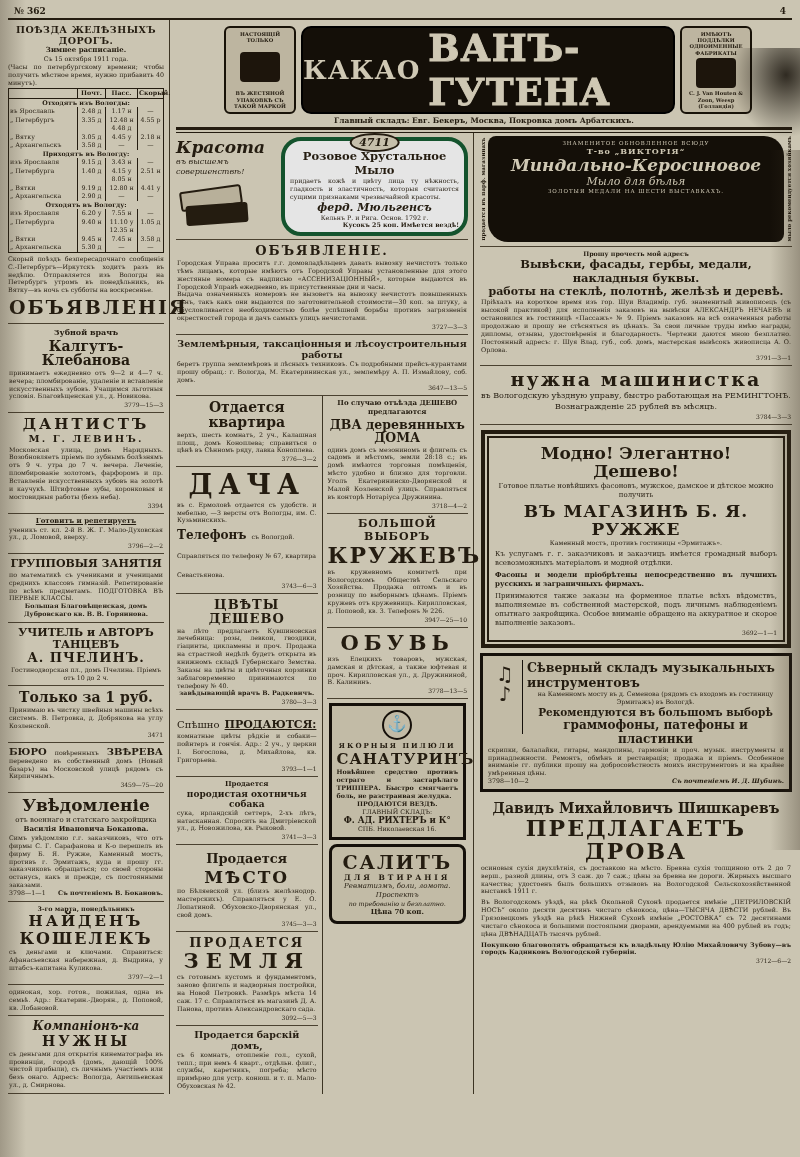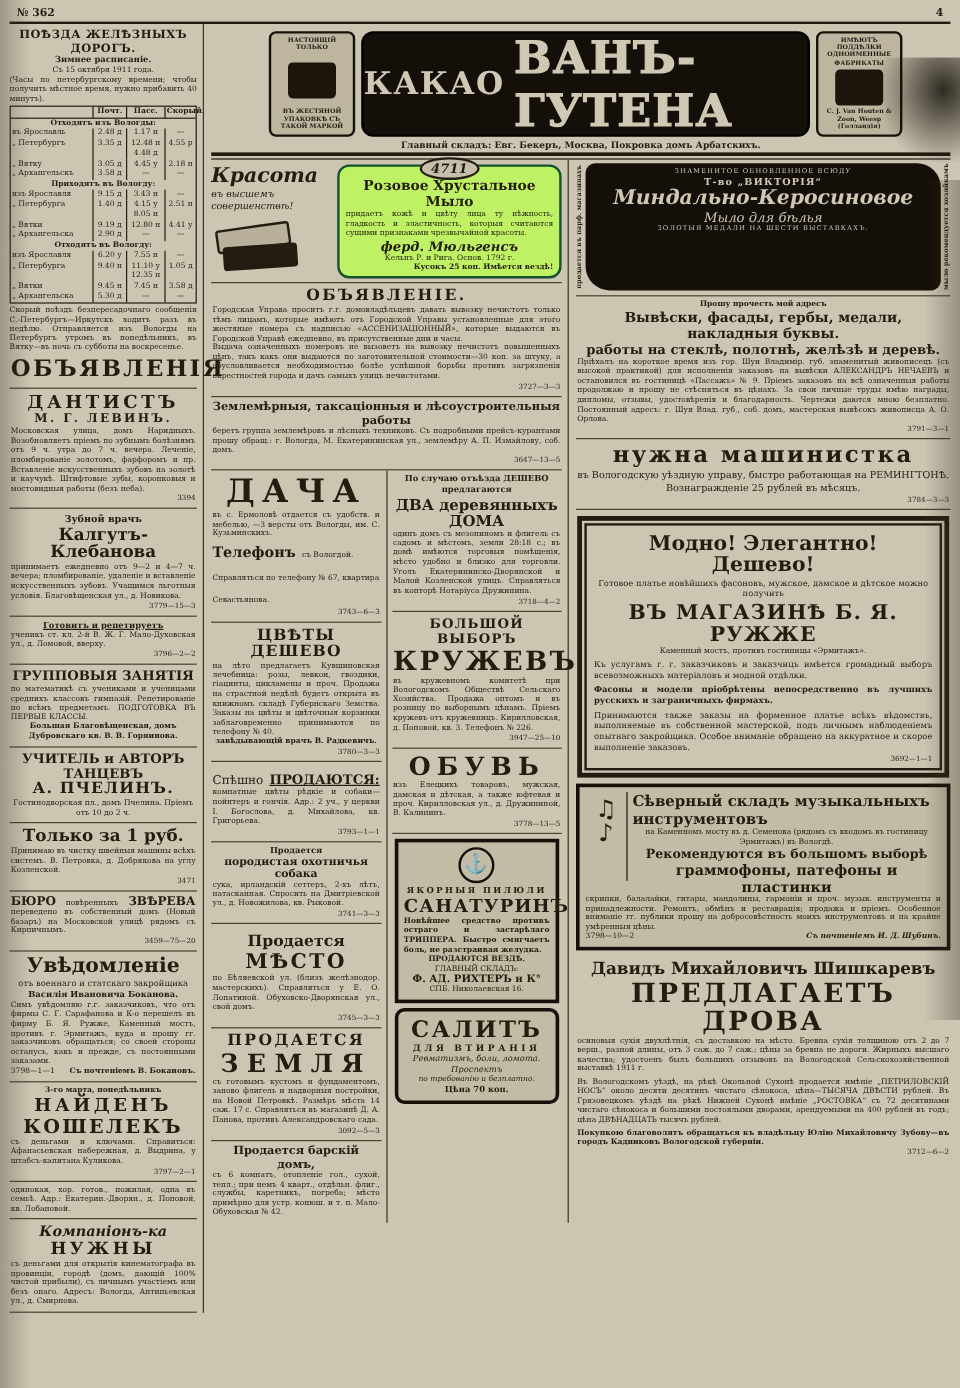--- a/index.html
+++ b/index.html
@@ -48,21 +48,21 @@
   .msub{flex:1;min-width:0;}
   .msub.l{border-right:1px solid #3c3423;padding-right:4px;}
   .msub.r{padding-left:4px;}
   
   .kras{display:flex;gap:16px;padding:4px 0 3px;border-bottom:1px solid #4a4130;}
   .kras .lft{flex:0 0 86px;}
   .script{font-style:italic;font-weight:bold;font-size:17px;}
   .soap{position:relative;width:70px;height:44px;margin-top:6px;}
   .soap .bar{position:absolute;left:4px;top:4px;width:58px;height:16px;background:#b8b09a;border:2px solid #241c10;border-radius:3px;transform:rotate(-8deg);}
   .soap .bar2{top:20px;left:10px;transform:rotate(-4deg);background:#241c10;}
-  .kras .rgt{flex:1;border:2px solid #14532d;border-radius:10px;padding:3px 5px;position:relative;background:#bef264;}
+  .kras .rgt{flex:1;border:4px solid #14532d;border-radius:20px;padding:3px 5px;position:relative;background:#e5e5e5;}
   .badge{position:absolute;top:-8px;left:50%;transform:translateX(-50%);background:#c6bfab;border:2px solid #241c10;border-radius:50%;padding:1px 8px;font-weight:bold;font-size:11px;font-style:italic;}
   
   .box{border:3px solid #15100a;background:#c2bba6;padding:4px 5px;margin:4px 2px;}
   .anchor{width:26px;height:26px;border:2px solid #15100a;border-radius:50%;margin:0 auto;font-size:16px;line-height:24px;text-align:center;}
   .arc{font-size:7px;font-weight:bold;letter-spacing:2px;text-align:center;margin-top:1px;}
   
   .vik{display:flex;align-items:stretch;gap:2px;padding:3px 0 4px;border-bottom:1px solid #4a4130;}
   .vert{writing-mode:vertical-rl;transform:rotate(180deg);font-size:5.5px;font-weight:bold;text-align:center;}
   .vikm{flex:1;background:#140f08;color:#cfc8b4;border-radius:8px 20px 8px 20px;padding:4px 8px;text-align:center;}
   .vikm .vt{font-size:5.5px;letter-spacing:1px;}
@@ -155,30 +155,30 @@
             <span class="sc">—</span>
             <span class="sc">—</span>
         </div>
         <p class="j t6" style="margin-top:2px">Скорый поѣздъ безпересадочнаго сообщенія С.-Петербургъ—Иркутскъ ходитъ разъ въ недѣлю. Отправляется изъ Вологды на Петербургъ утромъ въ понедѣльникъ, въ Вятку—въ ночь съ субботы на воскресенье.</p>
       </div>
 
       <div class="ad">
         <h2 class="hl" style="font-size:19px;letter-spacing:2px">ОБЪЯВЛЕНІЯ</h2>
       </div>
       <div class="ad">
+        <div class="c t8 b">Зубной врачъ</div>
+        <h3 class="hl" style="font-size:14px">Калгутъ-Клебанова</h3>
+        <p class="j t6">принимаетъ ежедневно отъ 9—2 и 4—7 ч. вечера; пломбированіе, удаленіе и вставленіе искусственныхъ зубовъ. Учащимся льготныя условія. Благовѣщенская ул., д. Новикова.</p>
+        <span class="ref">3779—15—3</span>
+      </div>
+      <div class="ad">
         <h3 class="hl" style="font-size:15px;letter-spacing:3px">ДАНТИСТЪ</h3>
         <h4 class="hl" style="font-size:10px;letter-spacing:2px">М. Г. ЛЕВИНЪ.</h4>
         <p class="j t6">Московская улица, домъ Наридныхъ. Возобновляетъ пріемъ по зубнымъ болѣзнямъ отъ 9 ч. утра до 7 ч. вечера. Леченіе, пломбированіе золотомъ, фарфоромъ и пр. Вставленіе искусственныхъ зубовъ на золотѣ и каучукѣ. Штифтовые зубы, коронковыя и мостовидныя работы (безъ неба).</p>
         <span class="ref">3394</span>
-      </div>
-      <div class="ad">
-        <div class="c t8 b">Зубной врачъ</div>
-        <h3 class="hl" style="font-size:14px">Калгутъ-Клебанова</h3>
-        <p class="j t6">принимаетъ ежедневно отъ 9—2 и 4—7 ч. вечера; пломбированіе, удаленіе и вставленіе искусственныхъ зубовъ. Учащимся льготныя условія. Благовѣщенская ул., д. Новикова.</p>
-        <span class="ref">3779—15—3</span>
       </div>
       <div class="ad">
         <div class="c t7 b" style="text-decoration:underline">Готовитъ и репетируетъ</div>
         <p class="j t6">ученикъ ст. кл. 2-й В. Ж. Г. Мало-Духовская ул., д. Ломовой, вверху.</p>
         <span class="ref">3796—2—2</span>
       </div>
       <div class="ad">
         <h3 class="hl" style="font-size:11px">ГРУППОВЫЯ ЗАНЯТІЯ</h3>
         <p class="j t6">по математикѣ съ учениками и ученицами среднихъ классовъ гимназій. Репетированіе по всѣмъ предметамъ. ПОДГОТОВКА ВЪ ПЕРВЫЕ КЛАССЫ.</p>
         <p class="c t6 b">Большая Благовѣщенская, домъ Дубровскаго кв. В. В. Горяинова.</p>
@@ -281,20 +281,25 @@
             <span class="ref">3727—3—3</span>
           </div>
           <div class="ad">
             <div class="c b" style="font-size:9.5px">Землемѣрныя, таксаціонныя и лѣсоустроительныя работы</div>
             <p class="j t6">беретъ группа землемѣровъ и лѣсныхъ техниковъ. Съ подробными прейсъ-курантами прошу обращ.: г. Вологда, М. Екатерининская ул., землемѣру А. П. Измайлову, соб. домъ.</p>
             <span class="ref">3647—13—5</span>
           </div>
 
           <div class="msplit">
             <div class="msub l">
+              <div class="ad">
+                <h3 class="hl" style="font-size:14px">Отдается квартира</h3>
+                <p class="j t6">верхъ, шесть комнатъ, 2 уч., Калашная площ., домъ Коноплева; справиться о цѣнѣ въ Сѣнномъ ряду, лавка Коноплева.</p>
+                <span class="ref">3776—3—2</span>
+              </div>
               <div class="ad">
                 <h3 class="hl" style="font-size:27px;letter-spacing:6px">ДАЧА</h3>
                 <p class="j t6">въ с. Ермоловѣ отдается съ удобств. и мебелью, —3 версты отъ Вологды, им. С. Кузьминскихъ.</p>
                 <span class="b" style="font-size:12px">Телефонъ</span>
                 <span class="t6">съ Вологдой. Справляться по телефону № 67, квартира Севастьянова.</span>
                 <span class="ref">3743—6—3</span>
               </div>
               <div class="ad">
                 <h3 class="hl" style="font-size:13px;letter-spacing:1px">ЦВѢТЫ ДЕШЕВО</h3>
                 <p class="j t6">на лѣто предлагаетъ Кувшиновская лечебница: розы, левкои, гвоздики, гіацинты, цикламены и проч. Продажа на страстной недѣлѣ будетъ открыта въ книжномъ складѣ Губернскаго Земства. Заказы на цвѣты и цвѣточныя корзинки заблаговременно принимаются по телефону № 40.</p>

